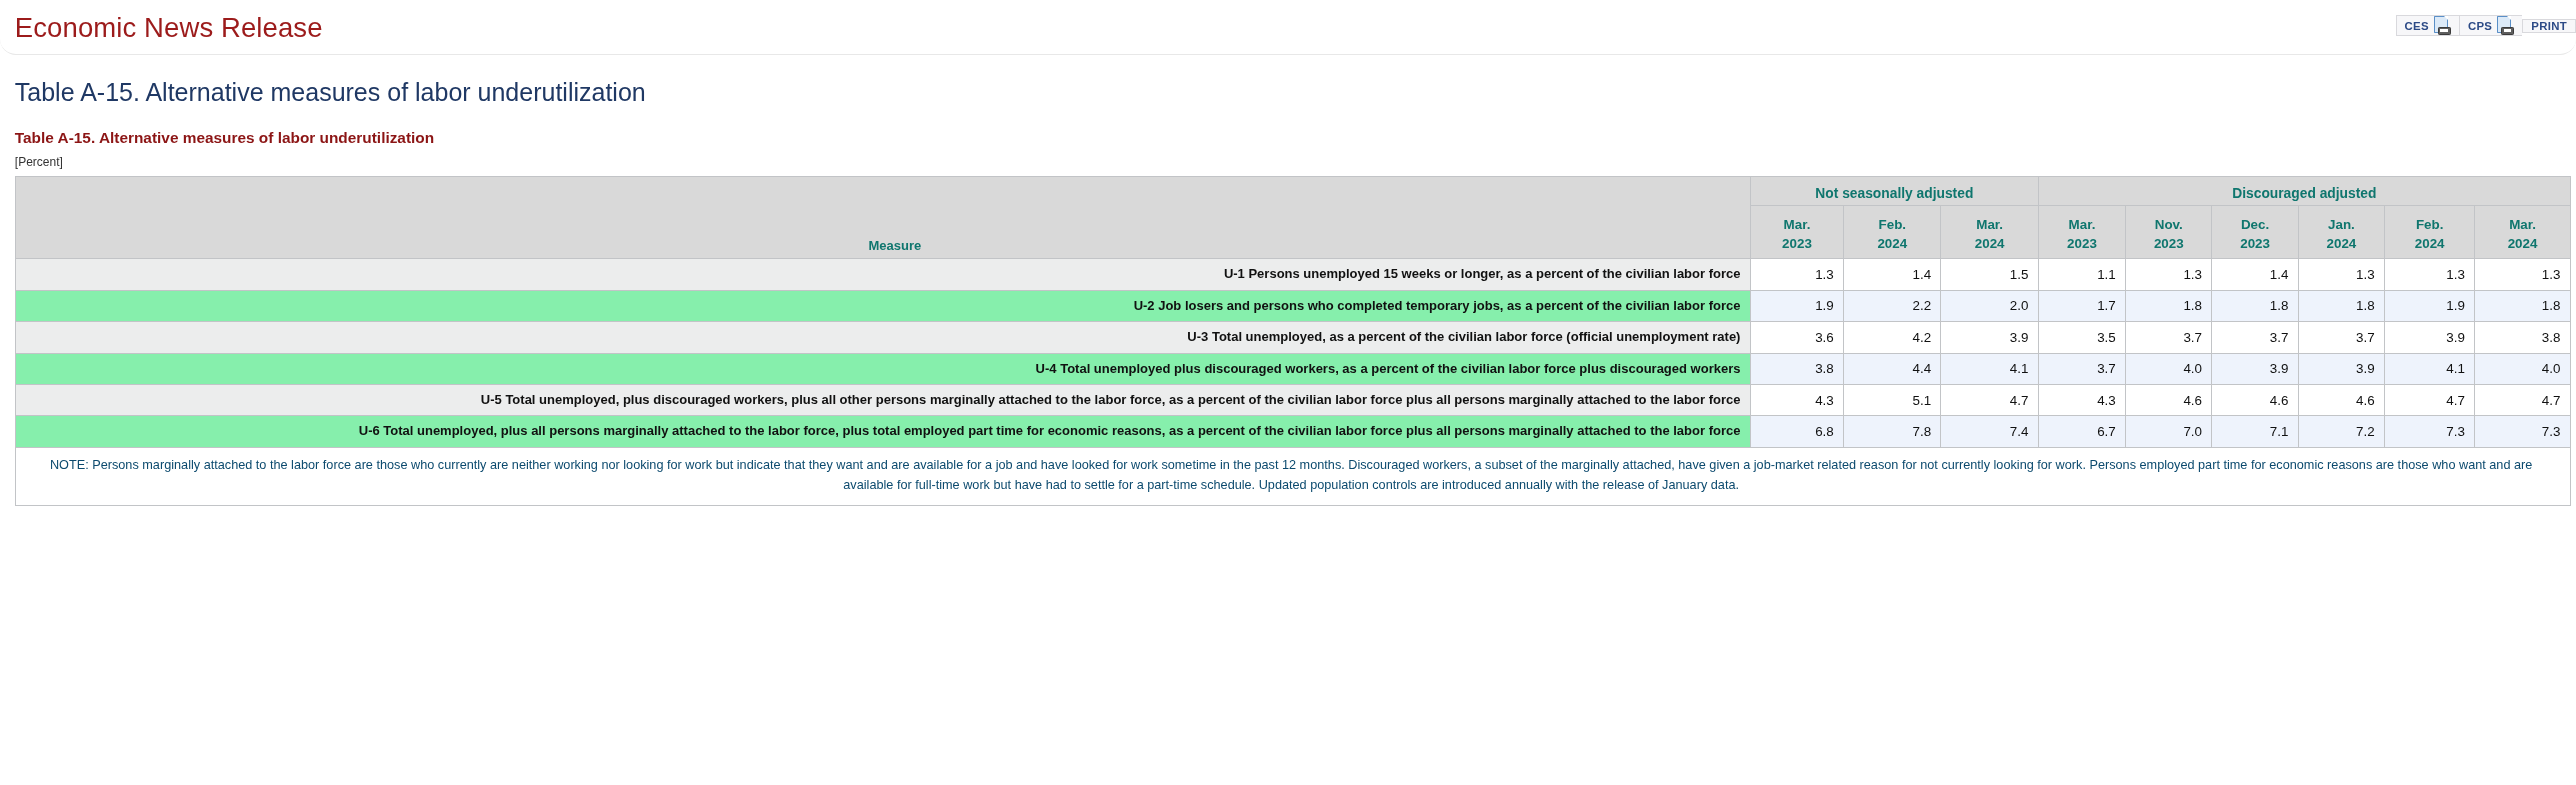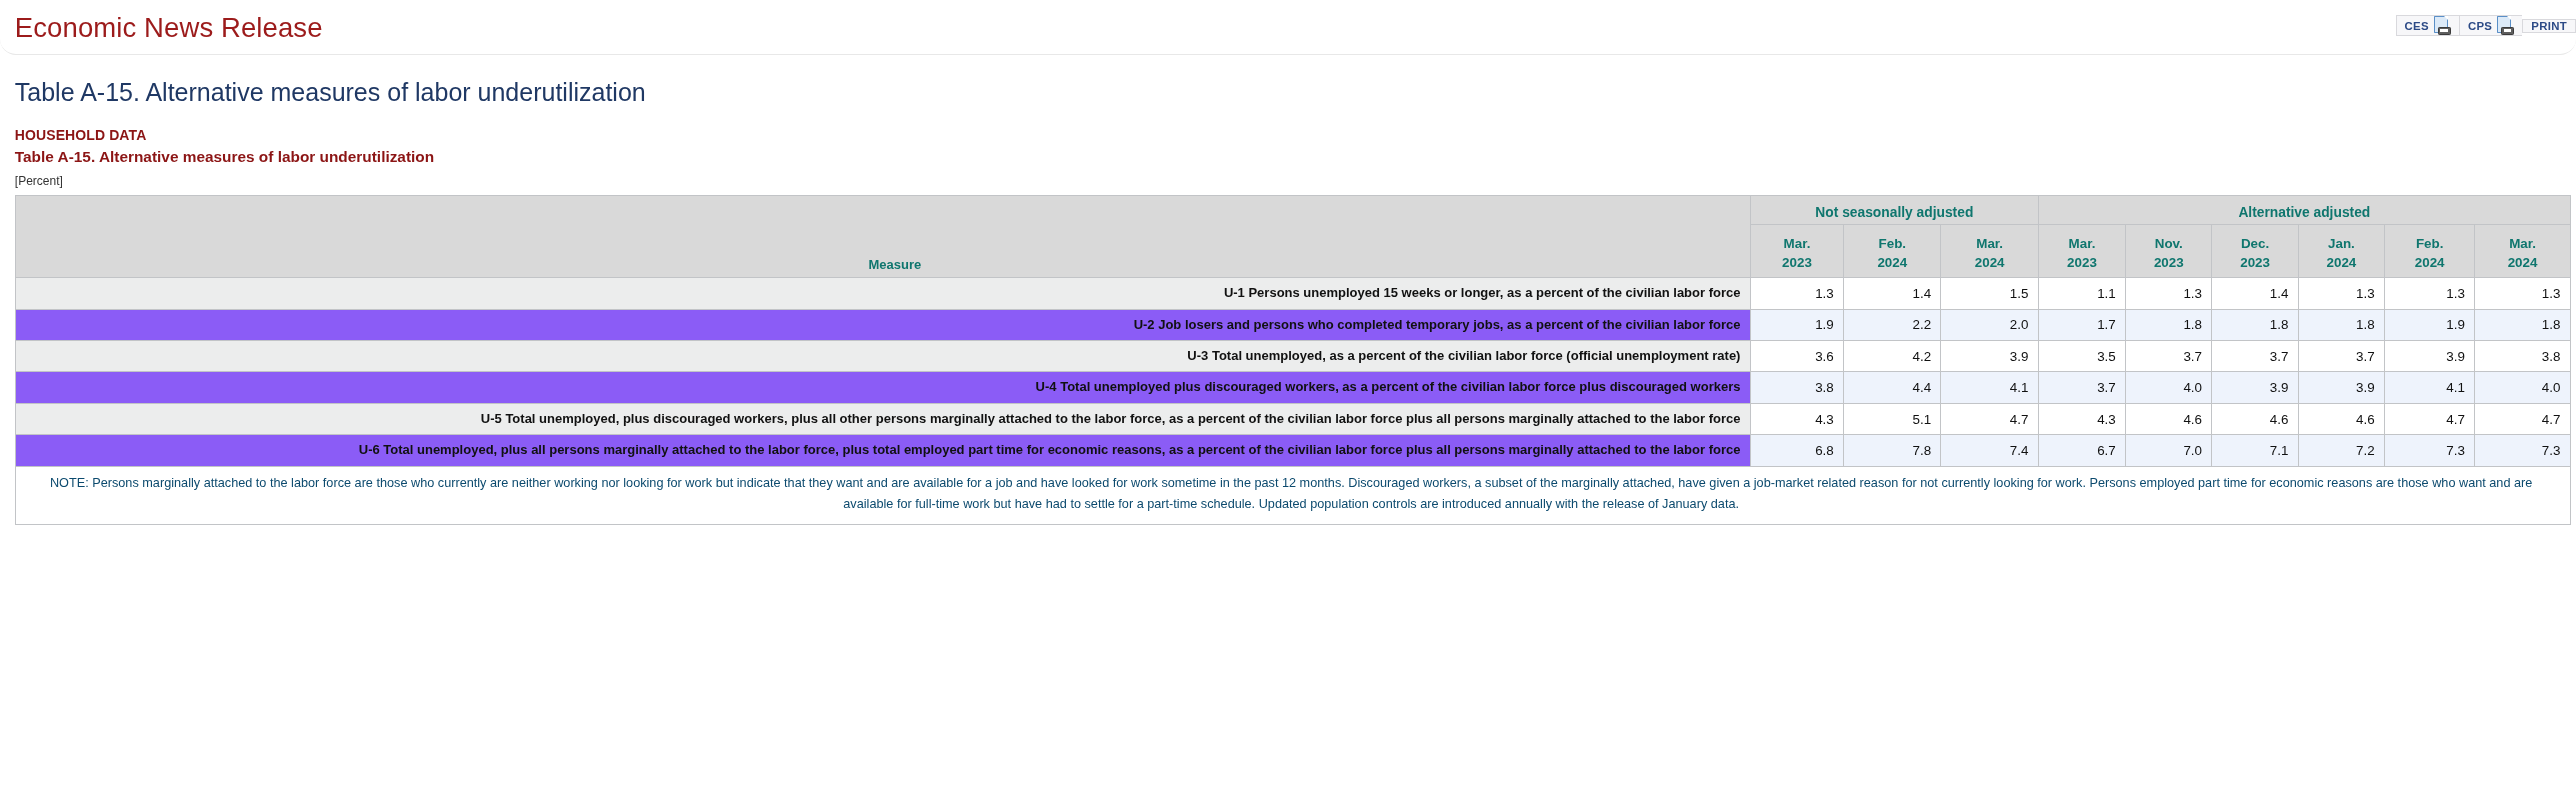--- a/index.html
+++ b/index.html
@@ -161,21 +161,21 @@
     font-size: 13px;
   }
   tbody td.val {
     text-align: right;
     padding: 6px 9.4px 6px 4px;
     vertical-align: middle;
     font-size: 13.4px;
   }
   tr.odd th.stub { background: #eceded; }
   tr.odd td.val { background: #ffffff; }
-  tr.even th.stub { background: #8b5cf6; }
+  tr.even th.stub { background: #86efac; }
   tr.even td.val { background: #eef3fc; }
 
   tfoot td.note {
     background: #ffffff;
     text-align: center;
     font-weight: normal;
     font-size: 12.7px;
     line-height: 1.62;
     padding: 6.7px 10.7px 9.4px 7.4px;
     color: #0c4a6e;
@@ -208,21 +208,20 @@
     </div>
     <div class="toolbtn">
       <span>PRINT</span>
     </div>
   </div>
 </div>
 
 <div class="page-title">Table A-15. Alternative measures of labor underutilization</div>
 
 <div class="meta">
-  <div class="hh">HOUSEHOLD DATA</div>
   <div class="tbl-sub">Table A-15. Alternative measures of labor underutilization</div>
   <div class="units">[Percent]</div>
 </div>
 
 <div class="tbl-wrap">
   <table class="data">
     <colgroup id="cols">
         <col style="width: 1729px;">
         <col style="width: 93px;">
         <col style="width: 97px;">
@@ -231,21 +230,21 @@
         <col style="width: 86px;">
         <col style="width: 86px;">
         <col style="width: 86px;">
         <col style="width: 90px;">
         <col style="width: 95px;">
       </colgroup>
     <thead>
       <tr>
         <th class="stub-head" rowspan="2">Measure</th>
         <th class="grp" colspan="3">Not seasonally adjusted</th>
-        <th class="grp" colspan="6">Alternative adjusted</th>
+        <th class="grp" colspan="6">Discouraged adjusted</th>
       </tr>
       <tr id="period-row">
           <th class="per">
             <div>Mar.</div>
             <div>2023</div>
           </th>
           <th class="per">
             <div>Feb.</div>
             <div>2024</div>
           </th>

